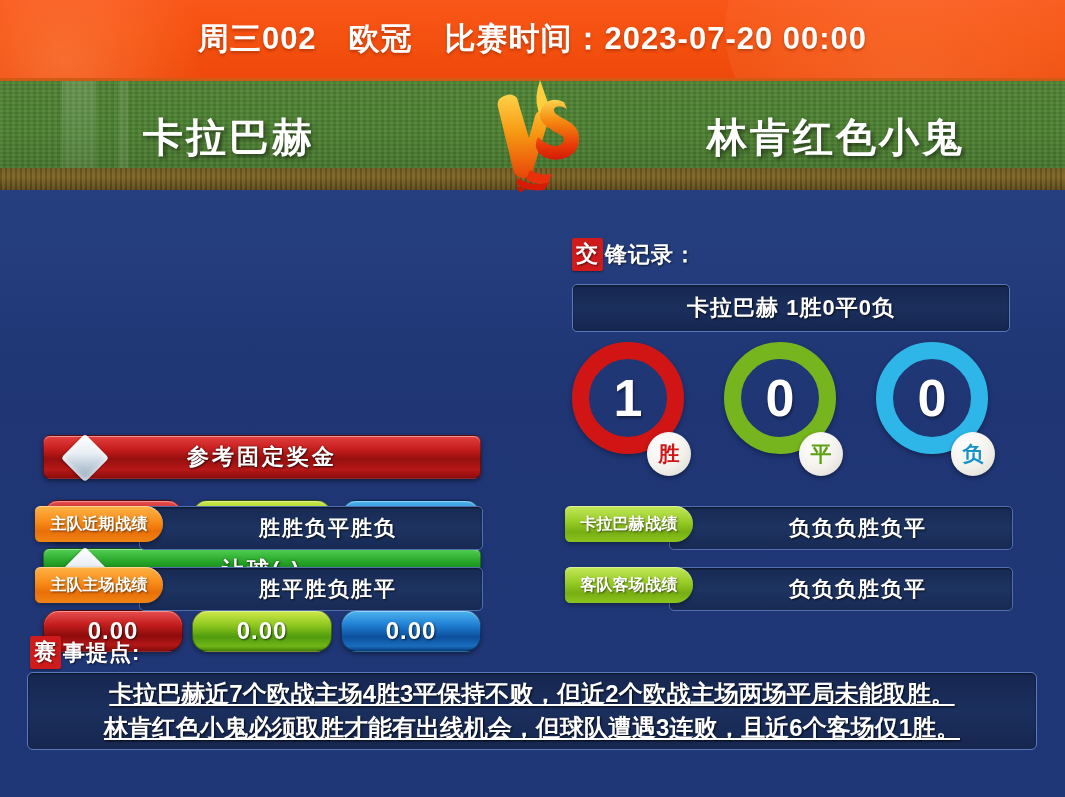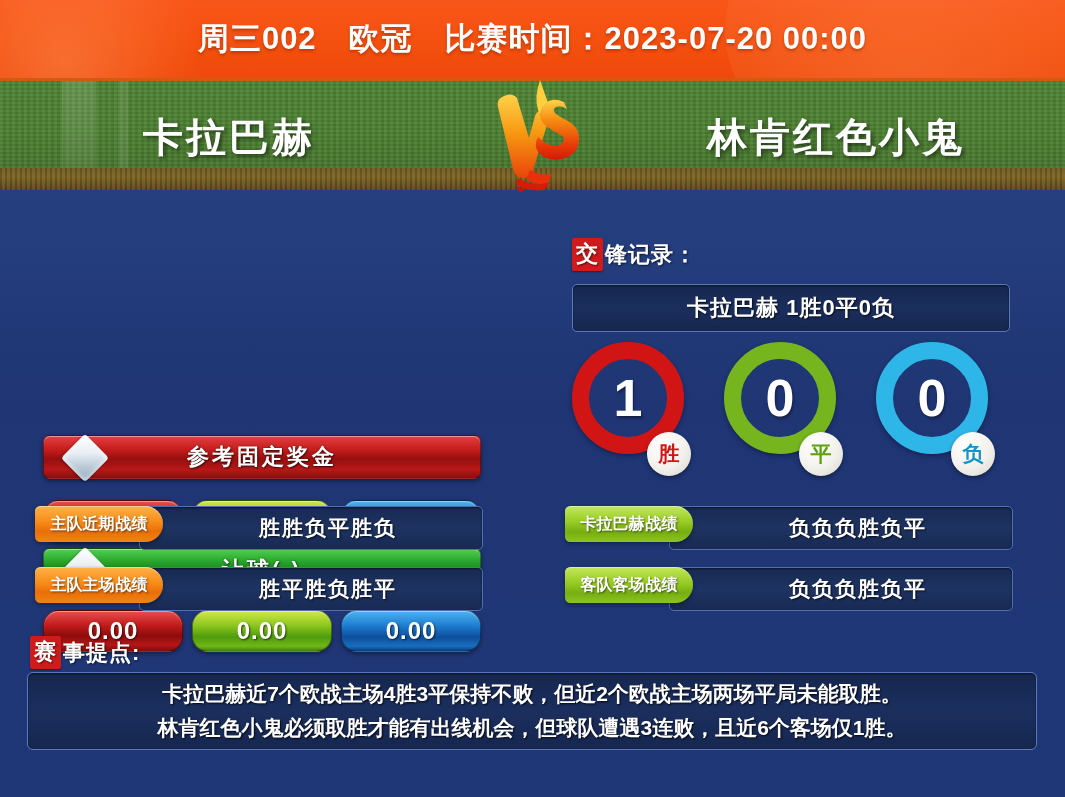--- a/index.html
+++ b/index.html
@@ -218,24 +218,25 @@
 
   
   .tips-box {
     position: absolute; left: 27px; top: 672px; width: 1010px; height: 78px;
     background: linear-gradient(180deg, #16264f 0%, #1b2f5e 50%, #16264f 100%);
     border: 1px solid #5a79bb; border-radius: 6px;
     display: flex; flex-direction: column; align-items: center; justify-content: center;
     box-shadow: inset 0 1px 2px rgba(0,0,0,0.5);
   }
   .tips-line {
-    color: #ffffff; font-size: 21px; font-weight: bold; line-height: 34px;
+    color: #ffffff; font-size: 24px; font-weight: bold; line-height: 34px;
     letter-spacing: 0px;
     text-shadow: 1px 1px 2px rgba(0,0,0,0.85);
     white-space: nowrap;
+    text-decoration: underline;
   }
 </style>
 </head>
 <body>
 
 <div id="app">
 
   <div class="header-bar">
     <div class="header-title">周三002　欧冠　比赛时间：2023-07-20 00:00</div>
   </div>

